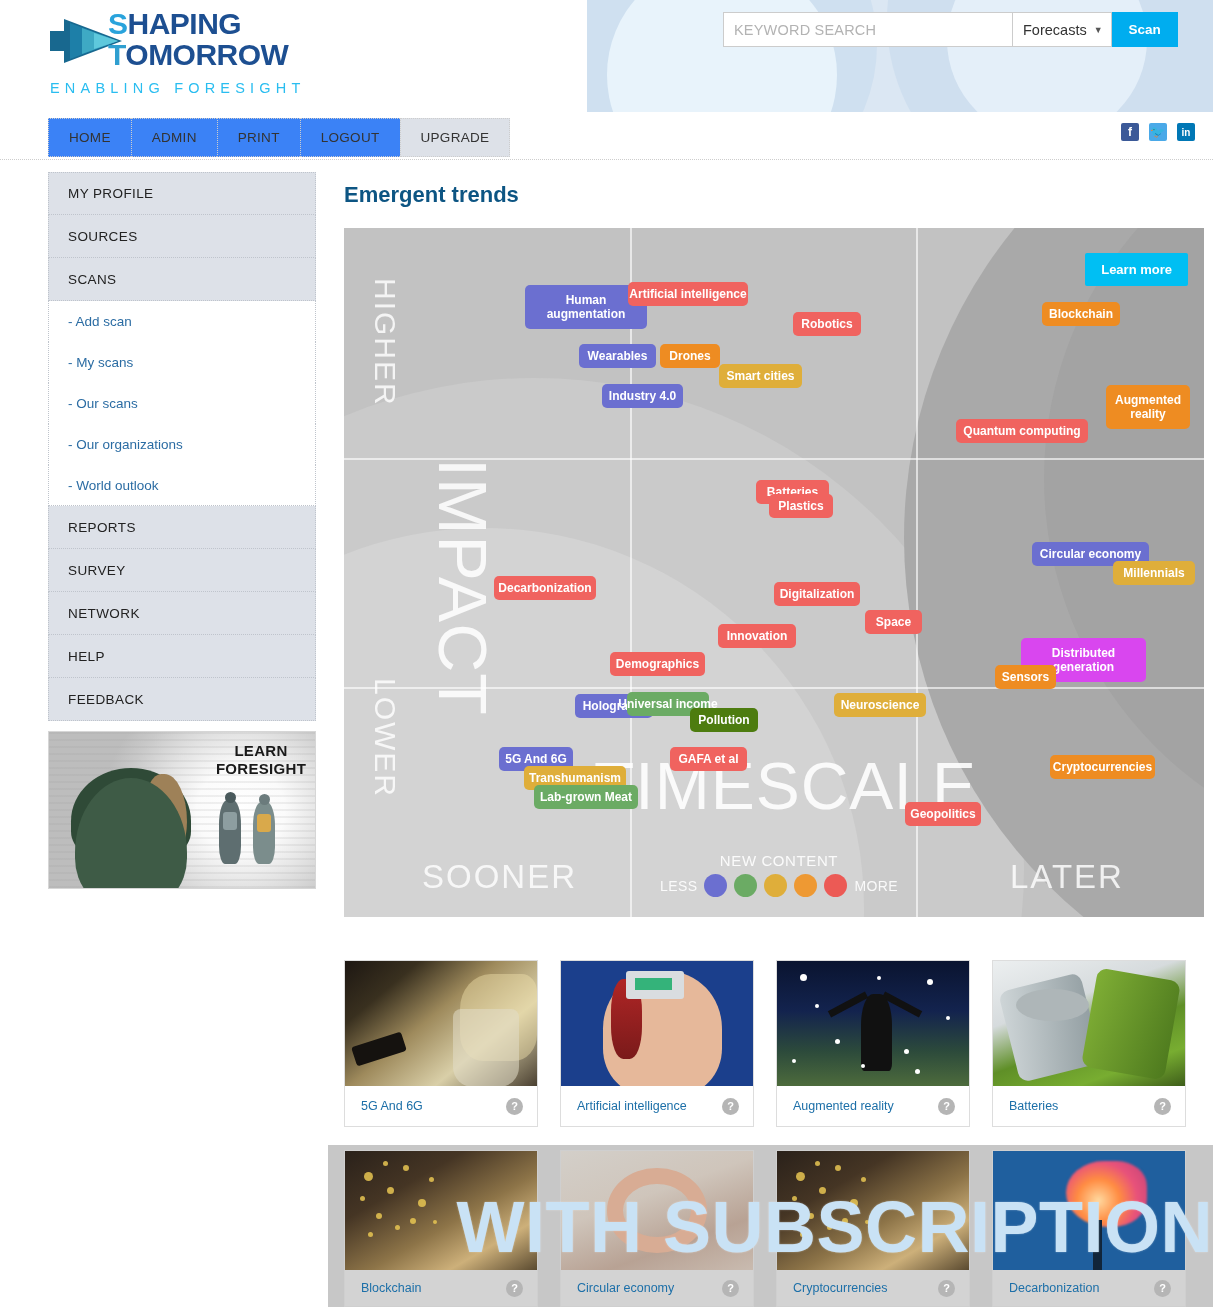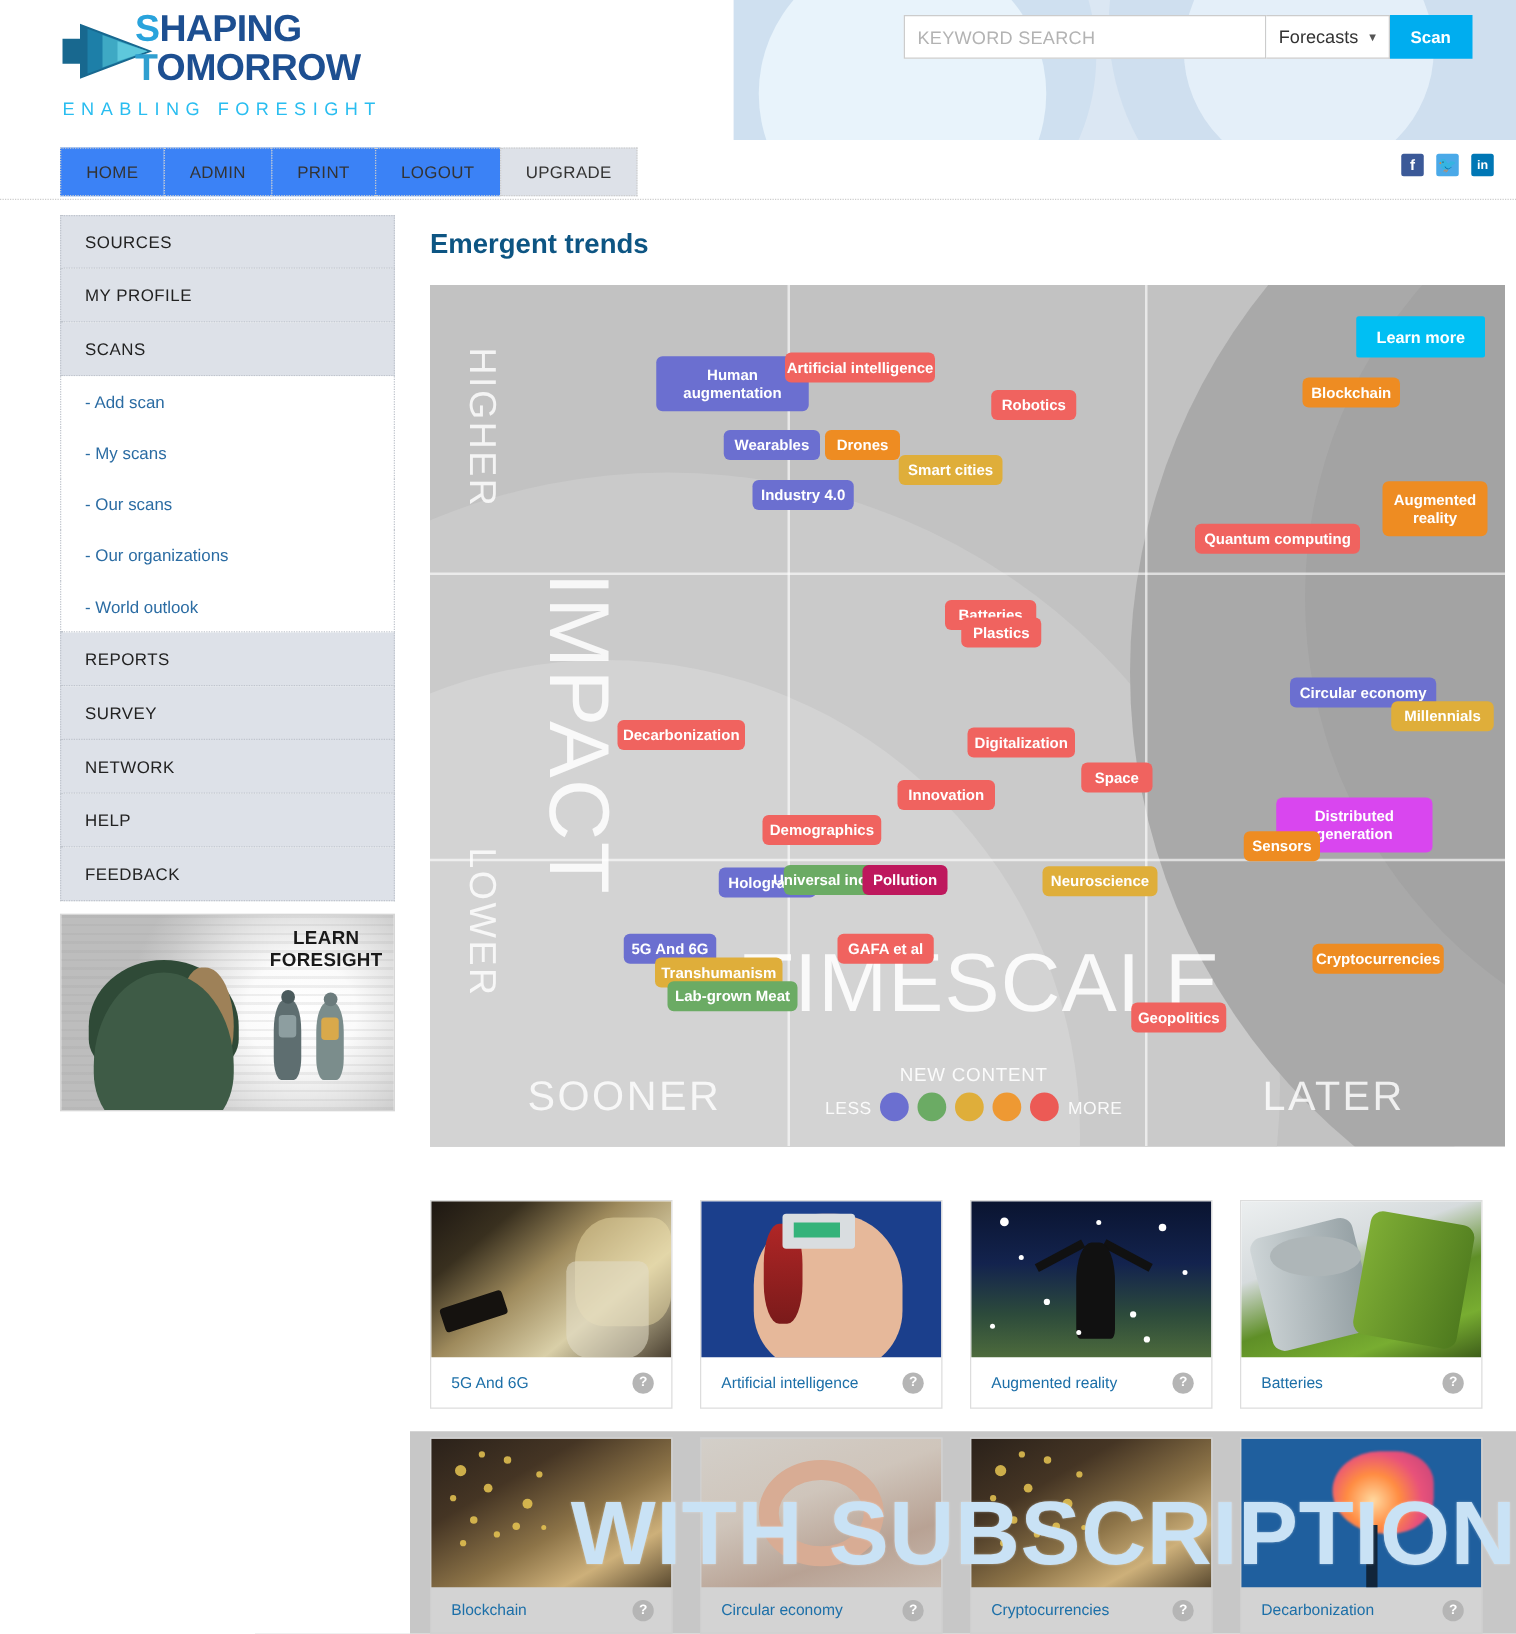--- a/index.html
+++ b/index.html
@@ -269,22 +269,22 @@
       <div class="navtab active">UPGRADE</div>
     </div>
 </div>
 <div class="social">
   <div class="sicon s-fb">f</div>
   <div class="sicon s-tw">🐦</div>
   <div class="sicon s-li" style="font-size:10px;">in</div>
 </div>
 
 <div class="sidebar" id="sidebar">
+    <div class="side-item">MY PROFILE</div>
     <div class="side-item">SOURCES</div>
-    <div class="side-item">MY PROFILE</div>
     <div class="side-item">SCANS</div>
     <div class="side-sub">- Add scan</div>
     <div class="side-sub">- My scans</div>
     <div class="side-sub">- Our scans</div>
     <div class="side-sub">- Our organizations</div>
     <div class="side-sub last">- World outlook</div>
     <div class="side-item">REPORTS</div>
     <div class="side-item">SURVEY</div>
     <div class="side-item">NETWORK</div>
     <div class="side-item">HELP</div>
@@ -353,21 +353,21 @@
       <div class="tag" style="left: 769px; top: 333px; width: 82px; height: 24px; background: rgb(223, 174, 58);">Millennials</div>
       <div class="tag" style="left: 150px; top: 348px; width: 102px; height: 24px; background: rgb(240, 99, 95);">Decarbonization</div>
       <div class="tag" style="left: 430px; top: 354px; width: 86px; height: 24px; background: rgb(240, 99, 95);">Digitalization</div>
       <div class="tag" style="left: 521px; top: 382px; width: 57px; height: 24px; background: rgb(240, 99, 95);">Space</div>
       <div class="tag" style="left: 374px; top: 396px; width: 78px; height: 24px; background: rgb(240, 99, 95);">Innovation</div>
       <div class="tag" style="left: 266px; top: 424px; width: 95px; height: 24px; background: rgb(240, 99, 95);">Demographics</div>
       <div class="tag wrap" style="left: 677px; top: 410px; width: 125px; height: 44px; background: #d946ef;">Distributed generation</div>
       <div class="tag" style="left: 651px; top: 437px; width: 61px; height: 24px; background: rgb(238, 140, 34);">Sensors</div>
       <div class="tag" style="left: 231px; top: 466px; width: 78px; height: 24px; background: rgb(107, 111, 208);">Holograms</div>
       <div class="tag" style="left: 283px; top: 464px; width: 82px; height: 24px; background: rgb(107, 171, 100);">Universal income</div>
-      <div class="tag" style="left: 346px; top: 464px; width: 68px; height: 24px; background: #be185d;">Pollution</div>
+      <div class="tag" style="left: 346px; top: 480px; width: 68px; height: 24px; background: #4d7c0f;">Pollution</div>
       <div class="tag" style="left: 490px; top: 465px; width: 92px; height: 24px; background: rgb(223, 174, 58);">Neuroscience</div>
       <div class="tag" style="left: 155px; top: 519px; width: 74px; height: 24px; background: rgb(107, 111, 208);">5G And 6G</div>
       <div class="tag" style="left: 180px; top: 538px; width: 102px; height: 24px; background: rgb(223, 174, 58);">Transhumanism</div>
       <div class="tag" style="left: 190px; top: 557px; width: 104px; height: 24px; background: rgb(107, 171, 100);">Lab-grown Meat</div>
       <div class="tag" style="left: 326px; top: 519px; width: 77px; height: 24px; background: rgb(240, 99, 95);">GAFA et al</div>
       <div class="tag" style="left: 706px; top: 527px; width: 105px; height: 24px; background: rgb(238, 140, 34);">Cryptocurrencies</div>
       <div class="tag" style="left: 561px; top: 574px; width: 76px; height: 24px; background: rgb(240, 99, 95);">Geopolitics</div>
     </div>
 
   <div class="legend">

